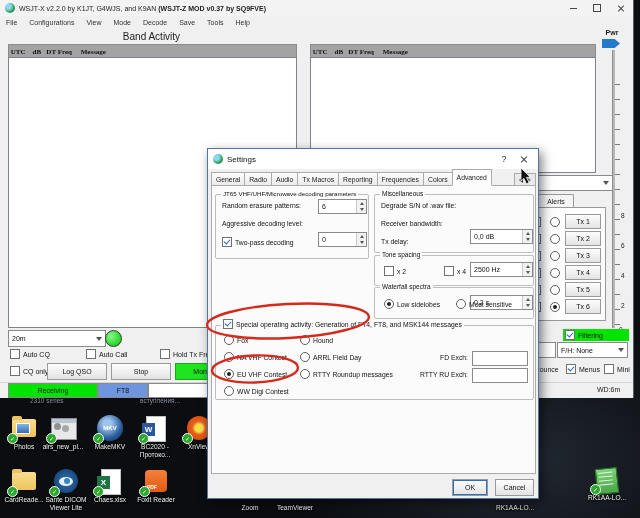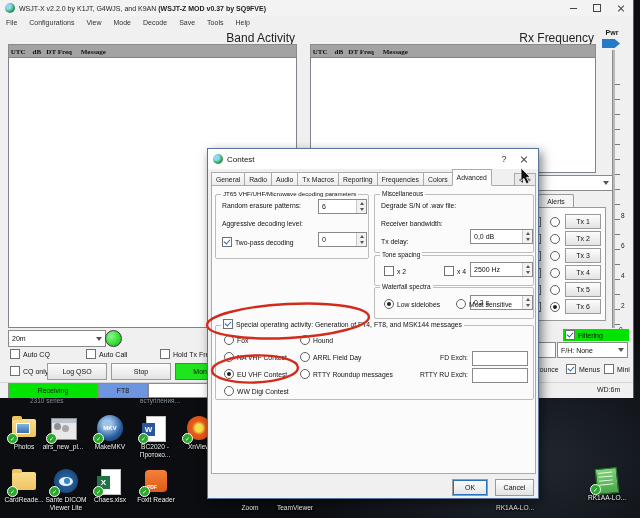--- a/index.html
+++ b/index.html
@@ -21,21 +21,21 @@
   .appico{width:10px;height:10px;border-radius:50%;margin-left:5px;
           background:radial-gradient(circle at 35% 35%,#8fd7f2 0 28%,#2f9e48 62%,#1f6e9e 100%);}
   .sysbtn{width:24px;height:15px;display:flex;align-items:center;justify-content:center;}
   .g-min{width:7px;height:1px;background:#444;}
   .g-max{width:6px;height:6px;border:1px solid #444;}
   .g-x{position:relative;width:8px;height:8px;}
   .g-x:before,.g-x:after{content:"";position:absolute;left:0;top:3.5px;width:8px;height:1px;background:#444;}
   .g-x:before{transform:rotate(45deg);} .g-x:after{transform:rotate(-45deg);}
   .menubar{left:0;top:16px;width:633px;height:13px;display:flex;align-items:center;background:#f0f0f0;}
   .menuitem{font-size:7px;color:#333;padding:0 6px;}
-  .paneltitle{font-size:12px;color:#222;text-align:right;}
+  .paneltitle{font-size:10px;color:#222;text-align:center;}
   .gridheader{background:#a3a3a3;border:1px solid #8b8b8b;color:#111;
               font-family:Liberation Serif, serif;font-size:7px;font-weight:bold;
               display:flex;align-items:center;white-space:pre;}
   .listbox{background:#fff;border:1px solid #7d848c;}
   
   .chip{font-size:7px;display:flex;align-items:center;justify-content:center;border:1px solid #8a8a8a;color:#111;}
   .btn{background:linear-gradient(#fdfdfd,#e3e3e3);border:1px solid #9a9a9a;font-size:7px;
        display:flex;align-items:center;justify-content:center;color:#111;}
   .combo{background:#fff;border:1px solid #8a8a8a;font-size:7px;display:flex;align-items:center;padding-left:3px;color:#111;}
   .combo .arr{margin-left:auto;margin-right:3px;width:0;height:0;border-left:3px solid transparent;border-right:3px solid transparent;border-top:4px solid #555;}
@@ -138,21 +138,20 @@
       <span class="menuitem">Configurations</span>
       <span class="menuitem">View</span>
       <span class="menuitem">Mode</span>
       <span class="menuitem">Decode</span>
       <span class="menuitem">Save</span>
       <span class="menuitem">Tools</span>
       <span class="menuitem">Help</span>
     </div>
 
     <div class="abs paneltitle" style="left:8px;top:31px;width:287px;">Band Activity</div>
-    <div class="abs paneltitle" style="left:310px;top:31px;width:284px;">Rx Frequency</div>
     <div class="abs t" style="left:598px;top:29px;width:28px;text-align:center;font-weight:bold;">Pwr</div>
 
     <div class="abs gridheader" style="left:8px;top:44px;width:287px;height:13px;"> UTC    dB   DT Freq     Message</div>
     <div class="abs gridheader" style="left:310px;top:44px;width:284px;height:13px;"> UTC    dB   DT Freq     Message</div>
 
     <div class="abs listbox" style="left:8px;top:57px;width:287px;height:269px;"></div>
     <div class="abs listbox" style="left:310px;top:57px;width:284px;height:114px;"></div>
 
     <div class="abs combo" style="left:520px;top:175px;width:88px;height:14px;">
         <span class="arr"></span>
@@ -341,21 +340,21 @@
     <div class="icobase">
         <div class="notep"></div>
         <div class="badge">✓</div>
       </div>
     <div class="dlabel">RK1AA-LO...</div>
   </div>
 
   <div class="abs dialog">
     <div class="abs dlg-title">
       <div class="appico" style="width:10px;height:10px;margin-left:5px;"></div>
-      <span class="dlg-name">Contest</span>
+      <span class="dlg-name">Settings</span>
       <div style="margin-left:auto;display:flex;">
         <div class="dlg-btn">?</div>
         <div class="dlg-btn" style="margin-right:4px;">
             <div class="g-x"></div>
           </div>
       </div>
     </div>
 
     <div class="abs tabbar">
       <div class="tab">General</div>

